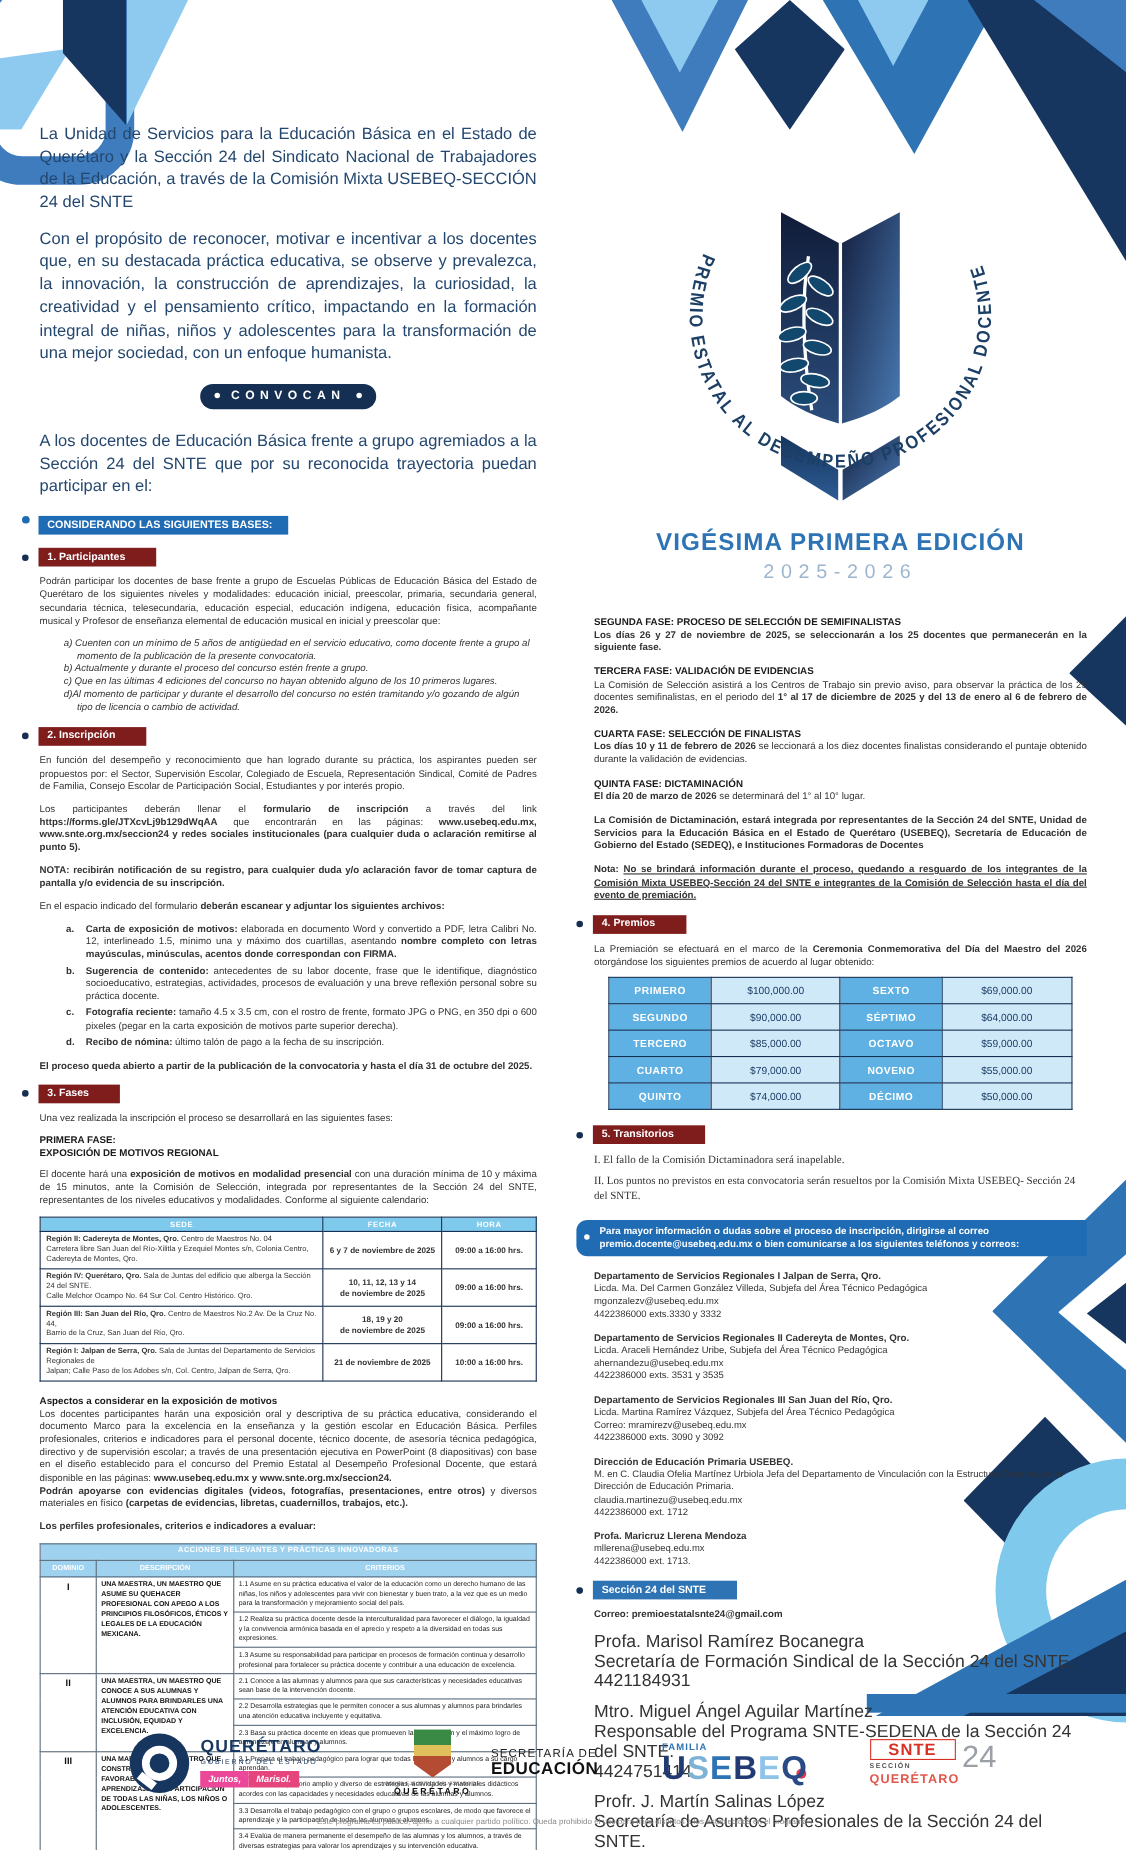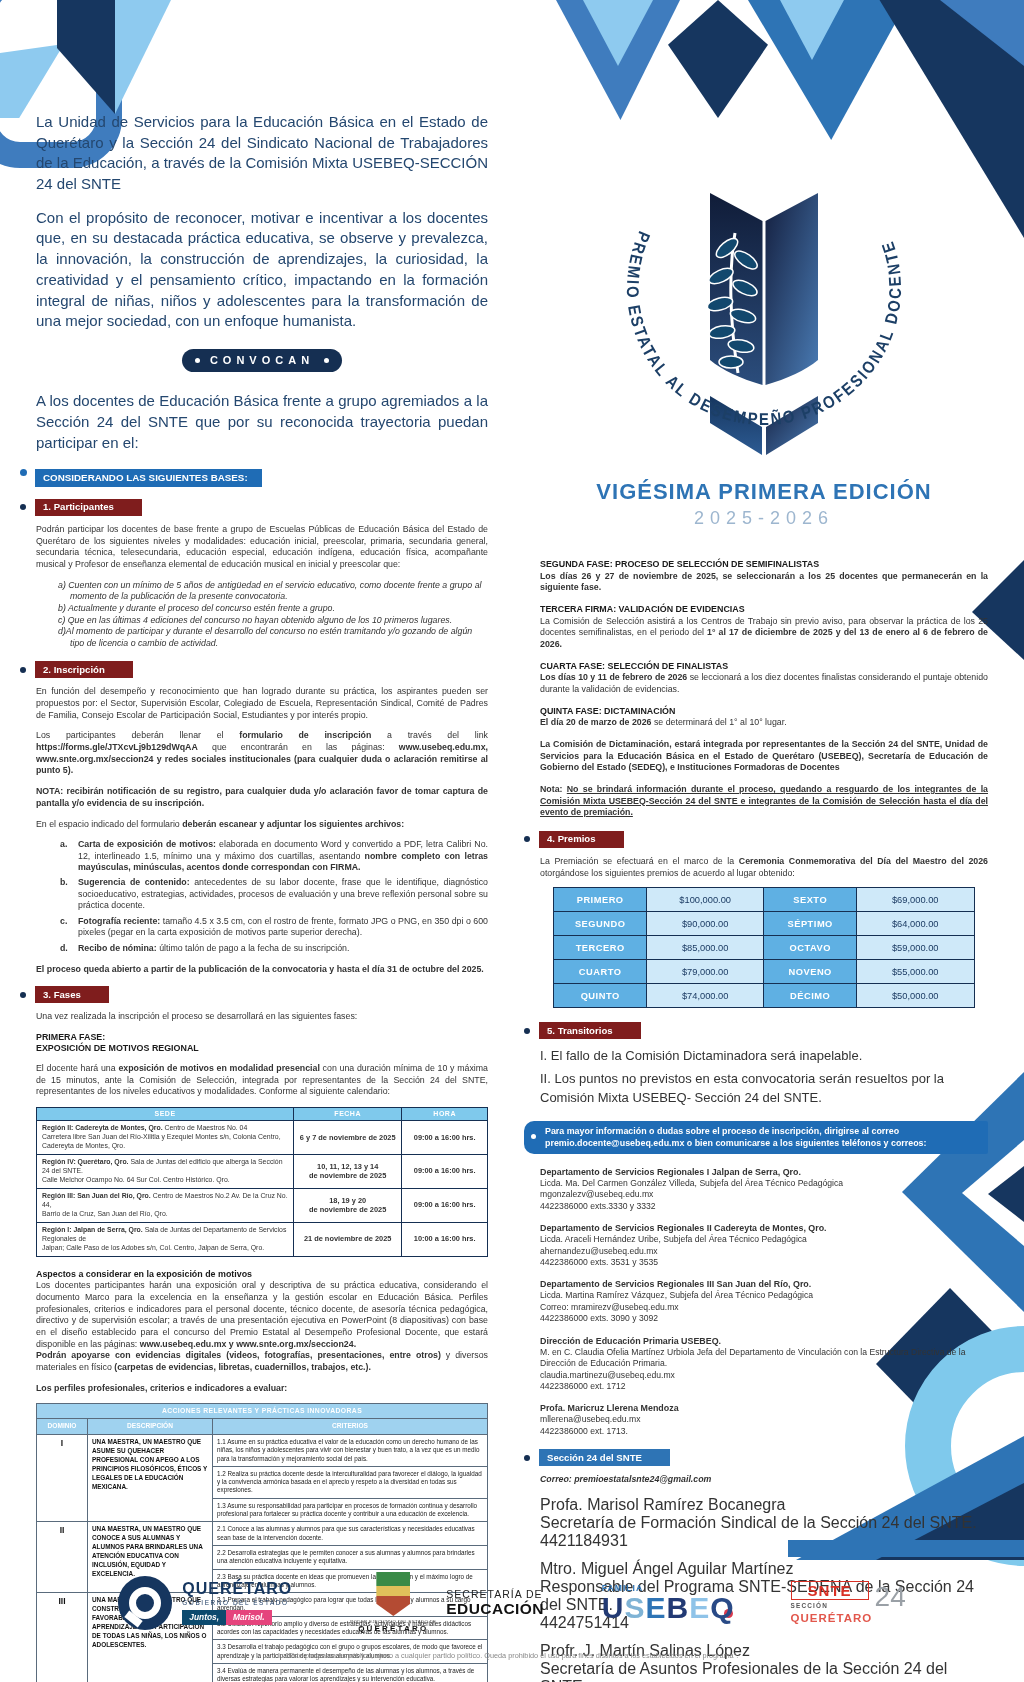--- a/index.html
+++ b/index.html
@@ -57,39 +57,39 @@
   .years{font-size:18px;color:#9db6cf;letter-spacing:6px;text-align:center;margin-top:3px;}
   #right-body{margin-top:30px;}
   .fblock{margin-bottom:10px;}
   .fbody{font-size:8.8px;line-height:1.33;text-align:justify;}
 
   table.prize{width:94%;margin:8px auto 14px;border-collapse:collapse;}
   .prize td{border:1.6px solid #152f52;height:21px;text-align:center;font-size:9.3px;}
   .prize td.pl{background:#5fb0e3;color:#fff;font-weight:bold;width:22%;letter-spacing:.5px;}
   .prize td.pv{background:#cfe9f9;color:#16365f;width:28%;}
 
-  .trans{font-size:13px;line-height:1.45;margin-bottom:4px;}
+  .trans{font-size:10px;line-height:1.45;margin-bottom:4px;font-family:Liberation Serif, serif;}
   .info-banner{display:flex;align-items:center;background:#1f6cb5;color:#fff;margin:13px 0 12px -16px;padding:4px 10px 5px 7px;font-size:8.9px;font-weight:bold;line-height:1.35;border-radius:10px 2px 2px 10px;}
   .info-banner .wdot{margin-right:9px;}
   .contact{margin-bottom:10px;}
   .contact .ct{font-weight:bold;font-size:8.9px;line-height:1.35;}
   .contact .cl{font-size:8.6px;line-height:1.33;}
   .person{margin-bottom:10px;}
 
   
   .logos{display:flex;align-items:center;justify-content:center;gap:58px;}
   .flogo{display:flex;align-items:center;gap:10px;}
   .qcirc{width:54px;height:54px;border-radius:50%;background:#16365f;position:relative;flex:none;}
   .qcirc .ring{position:absolute;inset:11px;border:7px solid #fff;border-radius:50%;}
   .qcirc .tail{position:absolute;left:7px;bottom:7px;width:17px;height:8px;background:#fff;transform:rotate(38deg);}
   .qname{font-size:16px;font-weight:bold;color:#16365f;letter-spacing:1px;line-height:1.1;}
   .qsub{font-size:6.4px;color:#16365f;letter-spacing:1.6px;margin-top:1px;}
   .badges{margin-top:4px;display:flex;}
   .badge{color:#fff;font-style:italic;font-size:8.4px;font-weight:bold;padding:2px 7px 3px;}
-  .b1{background:#0c4a6e;}
+  .b1{background:#ec4899;}
   .b2{background:#e5447d;}
   .shield{width:34px;height:44px;clip-path:polygon(0 0,100% 0,100% 72%,50% 100%,0 72%);background:linear-gradient(180deg,#3a8a46 0 32%,#e0c05a 32% 55%,#b44b33 55% 100%);flex:none;}
   .se1{font-size:10.5px;letter-spacing:1px;color:#222;line-height:1.2;}
   .se2{font-size:15.5px;font-weight:bold;color:#111;letter-spacing:.4px;line-height:1.1;}
   .se3{font-size:4.4px;color:#444;margin-top:3px;letter-spacing:.3px;}
   .se4{font-size:8px;font-weight:bold;color:#111;letter-spacing:2.2px;}
   .u1{color:#2e74b5;font-weight:bold;font-size:8.6px;letter-spacing:1px;}
   .uletters{font-size:30px;font-weight:bold;line-height:1;letter-spacing:1px;display:flex;align-items:baseline;}
   .ul0{color:#223a74;} .ul1{color:#7fb3d5;} .ul2{color:#2e74b5;} .ul3{color:#223a74;} .ul4{color:#8fc3e8;} .ul5{color:#294a86;position:relative;}
   .qred{width:9px;height:9px;border-radius:50%;background:#d93a4e;display:inline-block;margin-left:-11px;}
@@ -338,21 +338,21 @@
       <div class="edition">VIGÉSIMA PRIMERA EDICIÓN</div>
       <div class="years">2025-2026</div>
     </div>
 
     <div id="right-body">
       <div class="fblock">
         <p class="fase-title">SEGUNDA FASE: PROCESO DE SELECCIÓN  DE SEMIFINALISTAS</p>
         <p class="fbody"><span style="font-weight: bold;">Los días 26 y 27 de noviembre de 2025, se seleccionarán a los 25 docentes que permanecerán en la siguiente fase.</span></p>
       </div>
       <div class="fblock">
-        <p class="fase-title">TERCERA FIRMA: VALIDACIÓN DE EVIDENCIAS</p>
+        <p class="fase-title">TERCERA FASE: VALIDACIÓN DE EVIDENCIAS</p>
         <p class="fbody"><span>La Comisión de Selección asistirá a los Centros de Trabajo sin previo aviso, para observar la práctica de los 25 docentes semifinalistas, en el periodo del </span><span style="font-weight: bold;">1° al 17 de diciembre de 2025 y del 13 de enero al 6 de febrero de 2026.</span></p>
       </div>
       <div class="fblock">
         <p class="fase-title">CUARTA FASE: SELECCIÓN DE FINALISTAS</p>
         <p class="fbody"><span style="font-weight: bold;">Los días 10 y 11 de febrero de 2026</span><span> se leccionará a los diez docentes finalistas considerando el puntaje obtenido durante la validación de evidencias.</span></p>
       </div>
       <div class="fblock">
         <p class="fase-title">QUINTA FASE: DICTAMINACIÓN</p>
         <p class="fbody"><span style="font-weight: bold;">El día 20 de marzo de 2026</span><span> se determinará del 1° al 10° lugar.</span></p>
       </div>
@@ -443,21 +443,21 @@
       <div class="contact">
         <div class="ct">Profa. Maricruz Llerena Mendoza</div>
         <div class="cl">mllerena@usebeq.edu.mx</div>
         <div class="cl">4422386000 ext. 1713.</div>
       </div>
 
       <div class="shead">
         <span class="dot"></span>
         <span class="hbox blue">Sección 24 del SNTE</span>
       </div>
-      <p class="fbody bold" style="margin-bottom:10px;font-style:italic;">Correo: premioestatalsnte24@gmail.com</p>
+      <p class="fbody bold" style="margin-bottom:10px;">Correo: premioestatalsnte24@gmail.com</p>
 
       <div class="person">
         <div class="cl">Profa. Marisol Ramírez Bocanegra</div>
         <div class="cl">Secretaría de Formación Sindical de la Sección 24 del SNTE.</div>
         <div class="cl">4421184931</div>
       </div>
       <div class="person">
         <div class="cl">Mtro. Miguel Ángel Aguilar Martínez</div>
         <div class="cl">Responsable del Programa SNTE-SEDENA de la Sección 24 del SNTE.</div>
         <div class="cl">4424751414</div>

